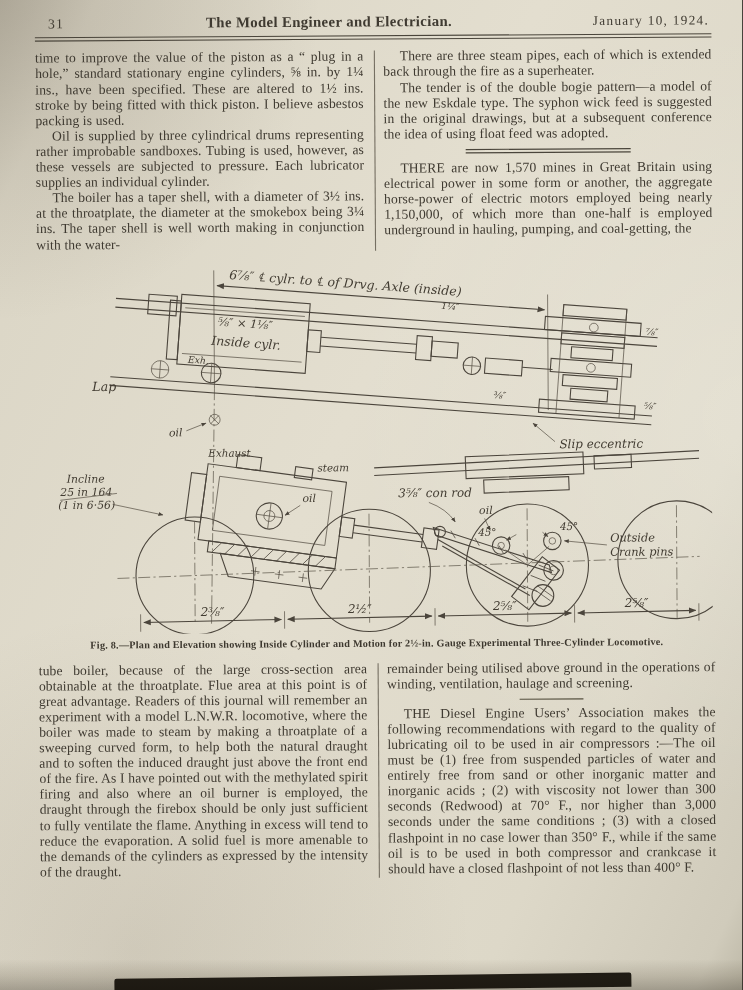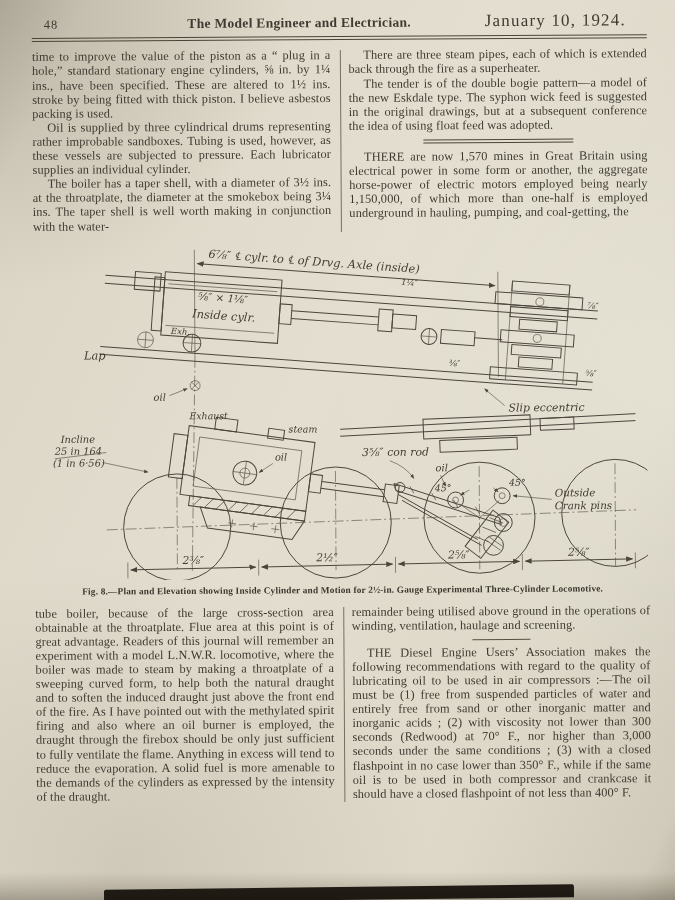--- a/index.html
+++ b/index.html
@@ -26,21 +26,21 @@
   }
   .content{
     position:absolute;top:12px;left:34px;right:26px;
     transform:rotate(-.35deg);
     color:#3f3a31;
   }
   
   .header{display:flex;align-items:baseline;}
   .pagenum{width:70px;font-size:12.5px;letter-spacing:1px;padding-left:12px;}
   .jtitle{flex:1;text-align:center;font-weight:bold;font-size:13.5px;letter-spacing:.3px;}
-  .jdate{width:160px;font-size:17px;letter-spacing:1.2px;padding-right:2px;}
+  .jdate{width:160px;text-align:right;font-size:12px;letter-spacing:1.2px;padding-right:2px;}
   .hrule{margin-top:4px;height:2.4px;border-top:1.8px solid #4a453b;border-bottom:1px solid #4a453b;}
   
   .cols{display:flex;margin-top:8px;}
   .col{flex:1;font-size:12.4px;line-height:14.1px;text-align:justify;letter-spacing:.1px;}
   .colrule{width:1px;background:#756f62;margin:2px 8px 0 9px;}
   .para{margin:0;}
   .ind{text-indent:15px;}
   .div-double{width:150px;margin:7px auto 6px auto;height:2px;border-top:1.4px solid #4a453b;border-bottom:1px solid #4a453b;}
   .div-single{width:58px;margin:7px auto 5px auto;border-top:1.2px solid #55503f;}
   
@@ -54,21 +54,21 @@
   .hand{font-family:"DejaVu Serif",serif;font-style:italic;fill:#423c32;}
   .bottomcols{margin-top:10px;}
 </style>
 </head>
 <body>
 
 <div class="page">
   <div class="content">
 
     <div class="header">
-      <span class="pagenum">48</span>
+      <span class="pagenum">31</span>
       <span class="jtitle">The Model Engineer and Electrician.</span>
       <span class="jdate">January 10, 1924.</span>
     </div>
     <div class="hrule"></div>
 
     <div class="cols">
       <div class="col">
         <p class="para">time to improve the value of the piston as a “ plug in a hole,” standard stationary engine cylinders, ⅝ in. by 1¼ ins., have been specified. These are altered to 1½ ins. stroke by being fitted with thick piston.  I believe asbestos packing is used.</p>
         <p class="para ind">Oil is supplied by three cylindrical drums representing rather improbable sandboxes. Tubing is used, however, as these vessels are subjected to pressure.  Each lubricator supplies an individual cylinder.</p>
         <p class="para ind">The boiler has a taper shell, with a diameter of 3½ ins. at the throatplate, the diameter at the smokebox being 3¼ ins.  The taper shell is well worth making in conjunction with the water-</p>

